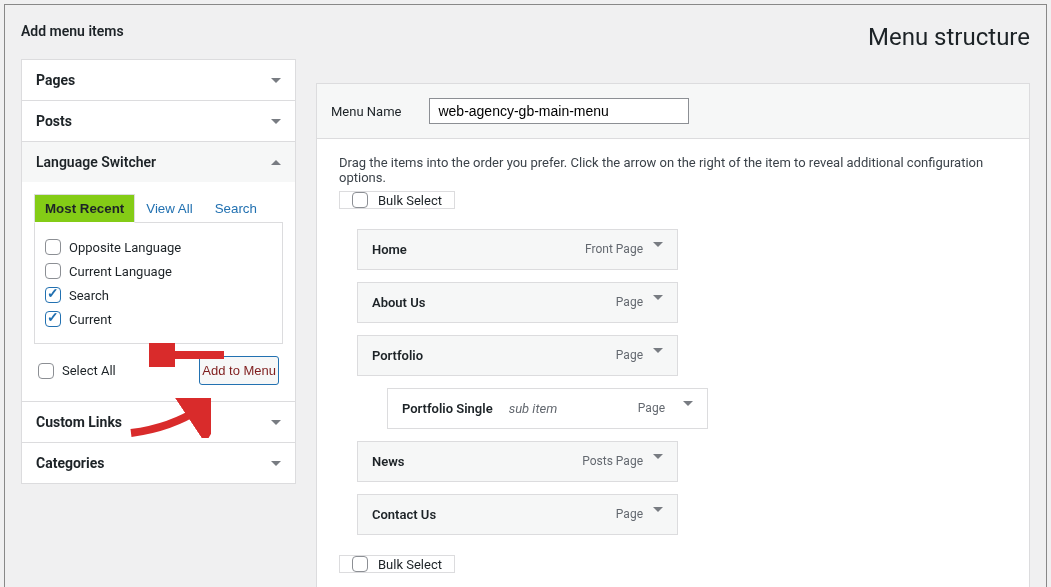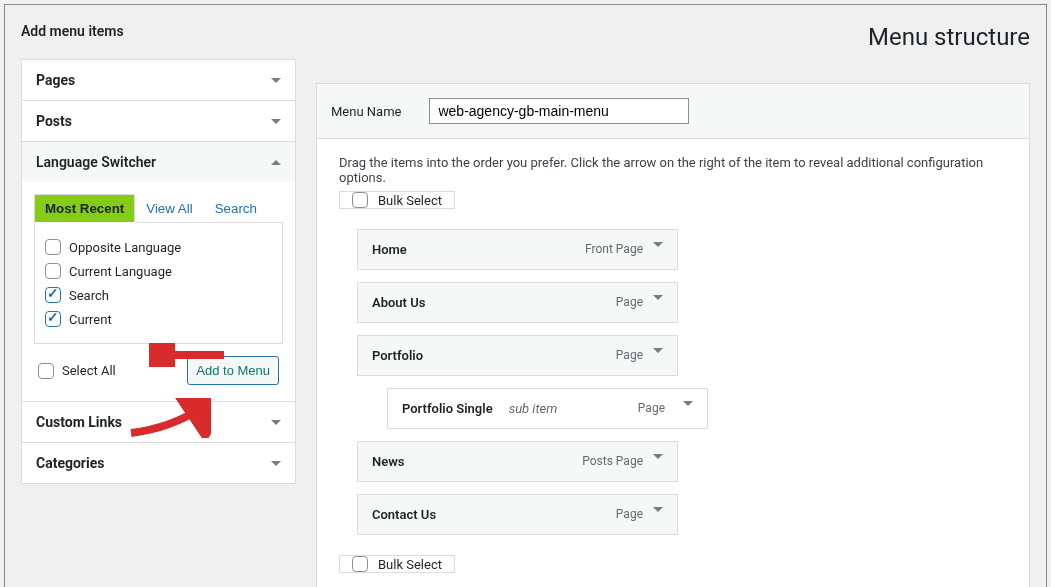--- a/index.html
+++ b/index.html
@@ -109,23 +109,23 @@
 
   .acc-foot {
     display: flex;
     justify-content: space-between;
     align-items: center;
     padding: 12px 4px 0;
     gap: 40px;
   }
   .btn {
     border: 1px solid #2271b1;
-    color: #0f766e;
+    color: #7f1d1d;
     background: #f6f7f7;
-    padding: 6px 8px;
+    padding: 6px 2px;
     border-radius: 3px;
     font-size: 13px;
     cursor: pointer;
   }
 
   
   .form-table { border: 1px solid #dcdcde; }
   .name-row {
     background: #f6f7f7;
     padding: 14px;

